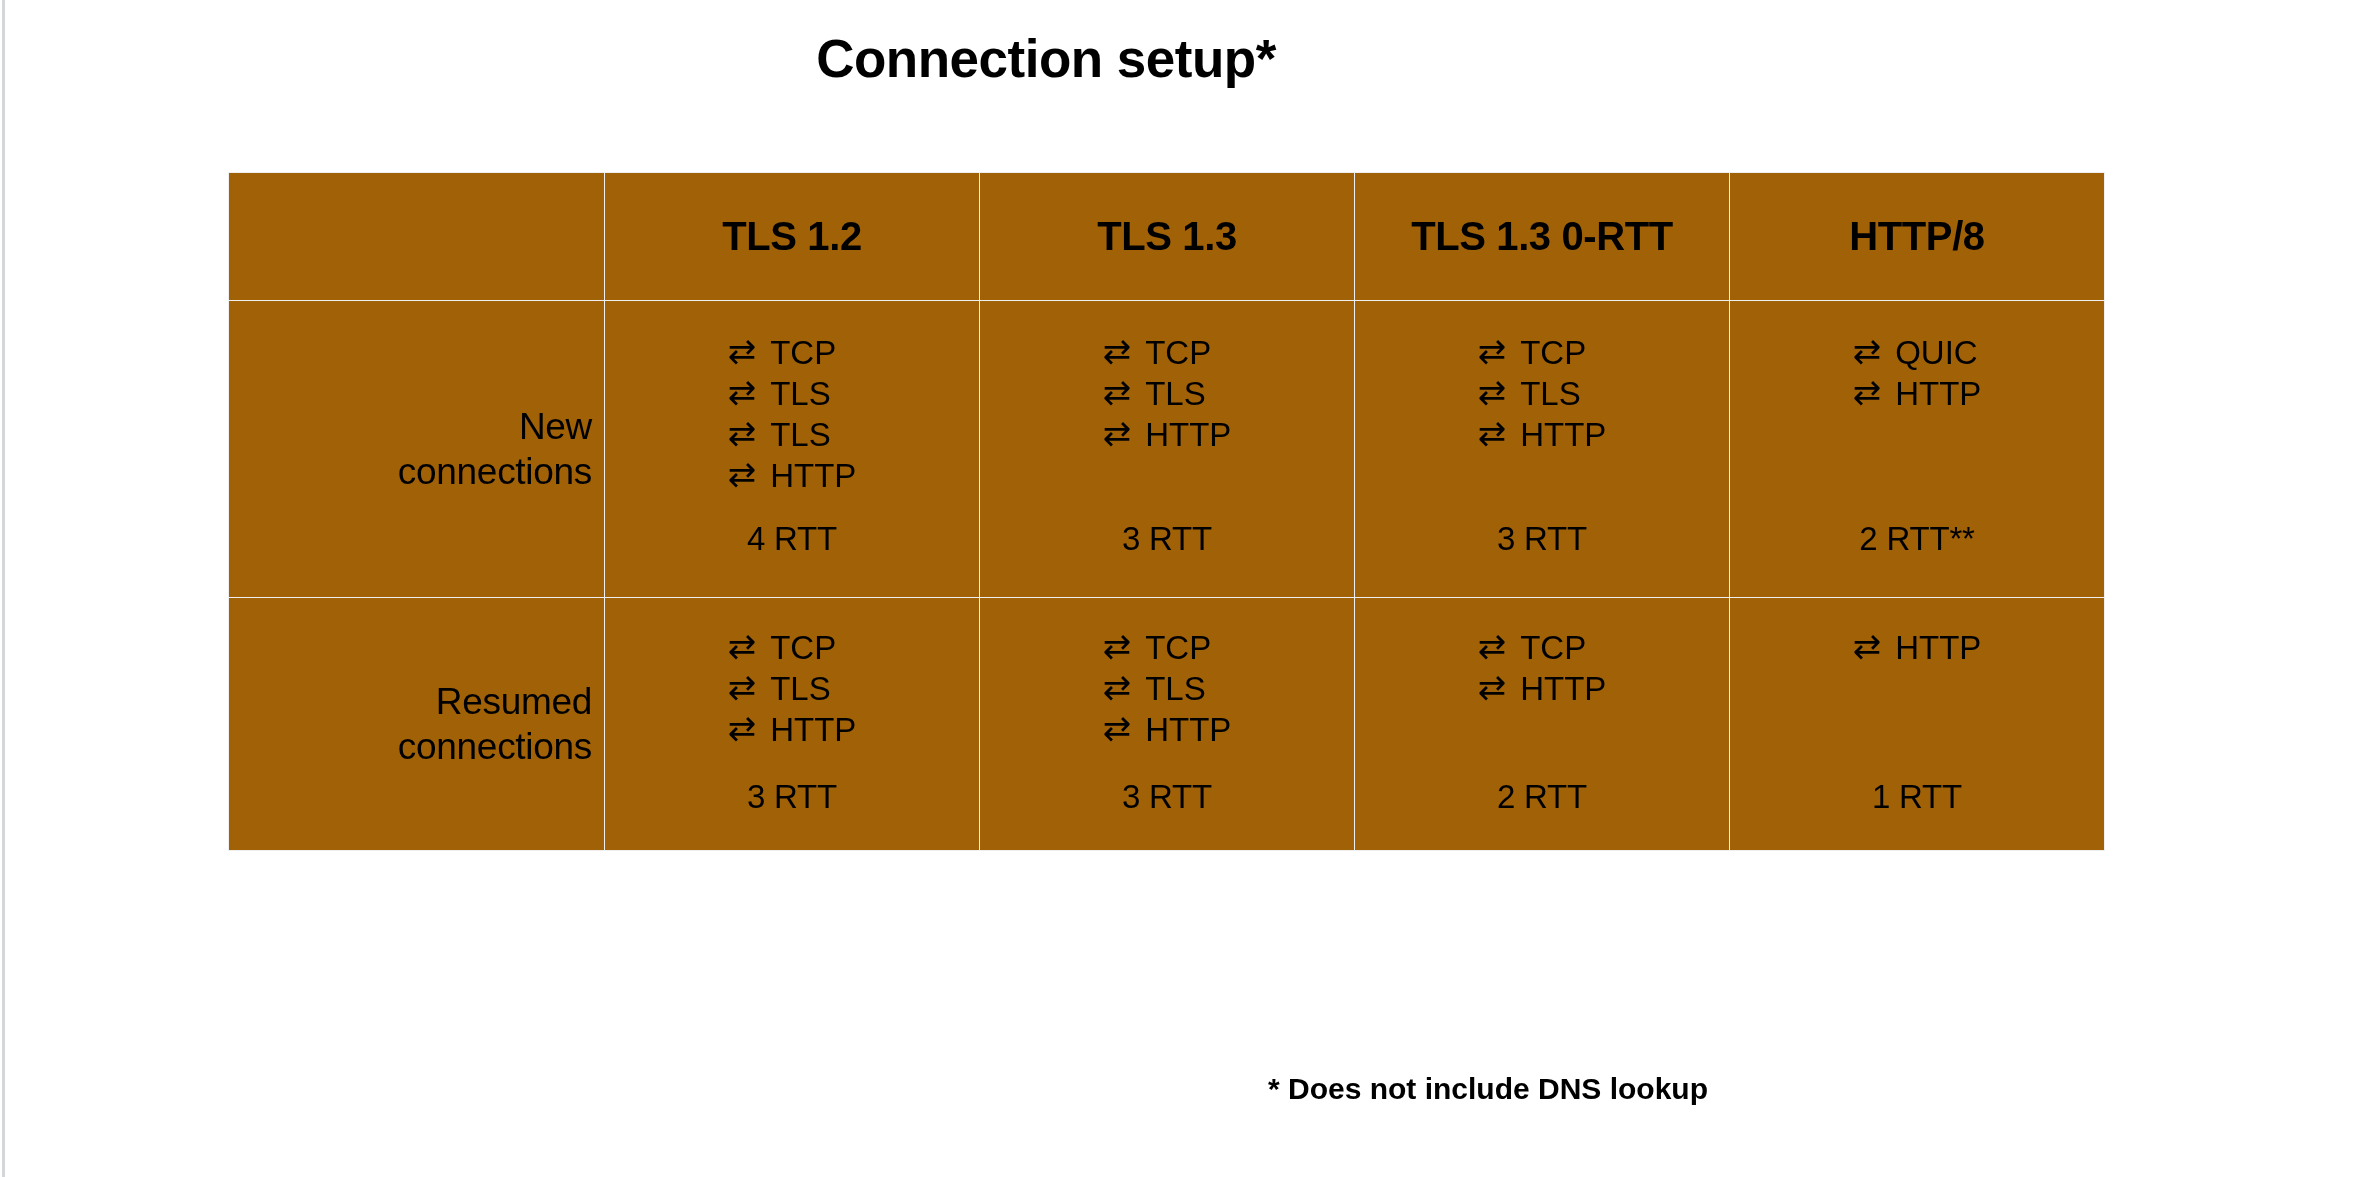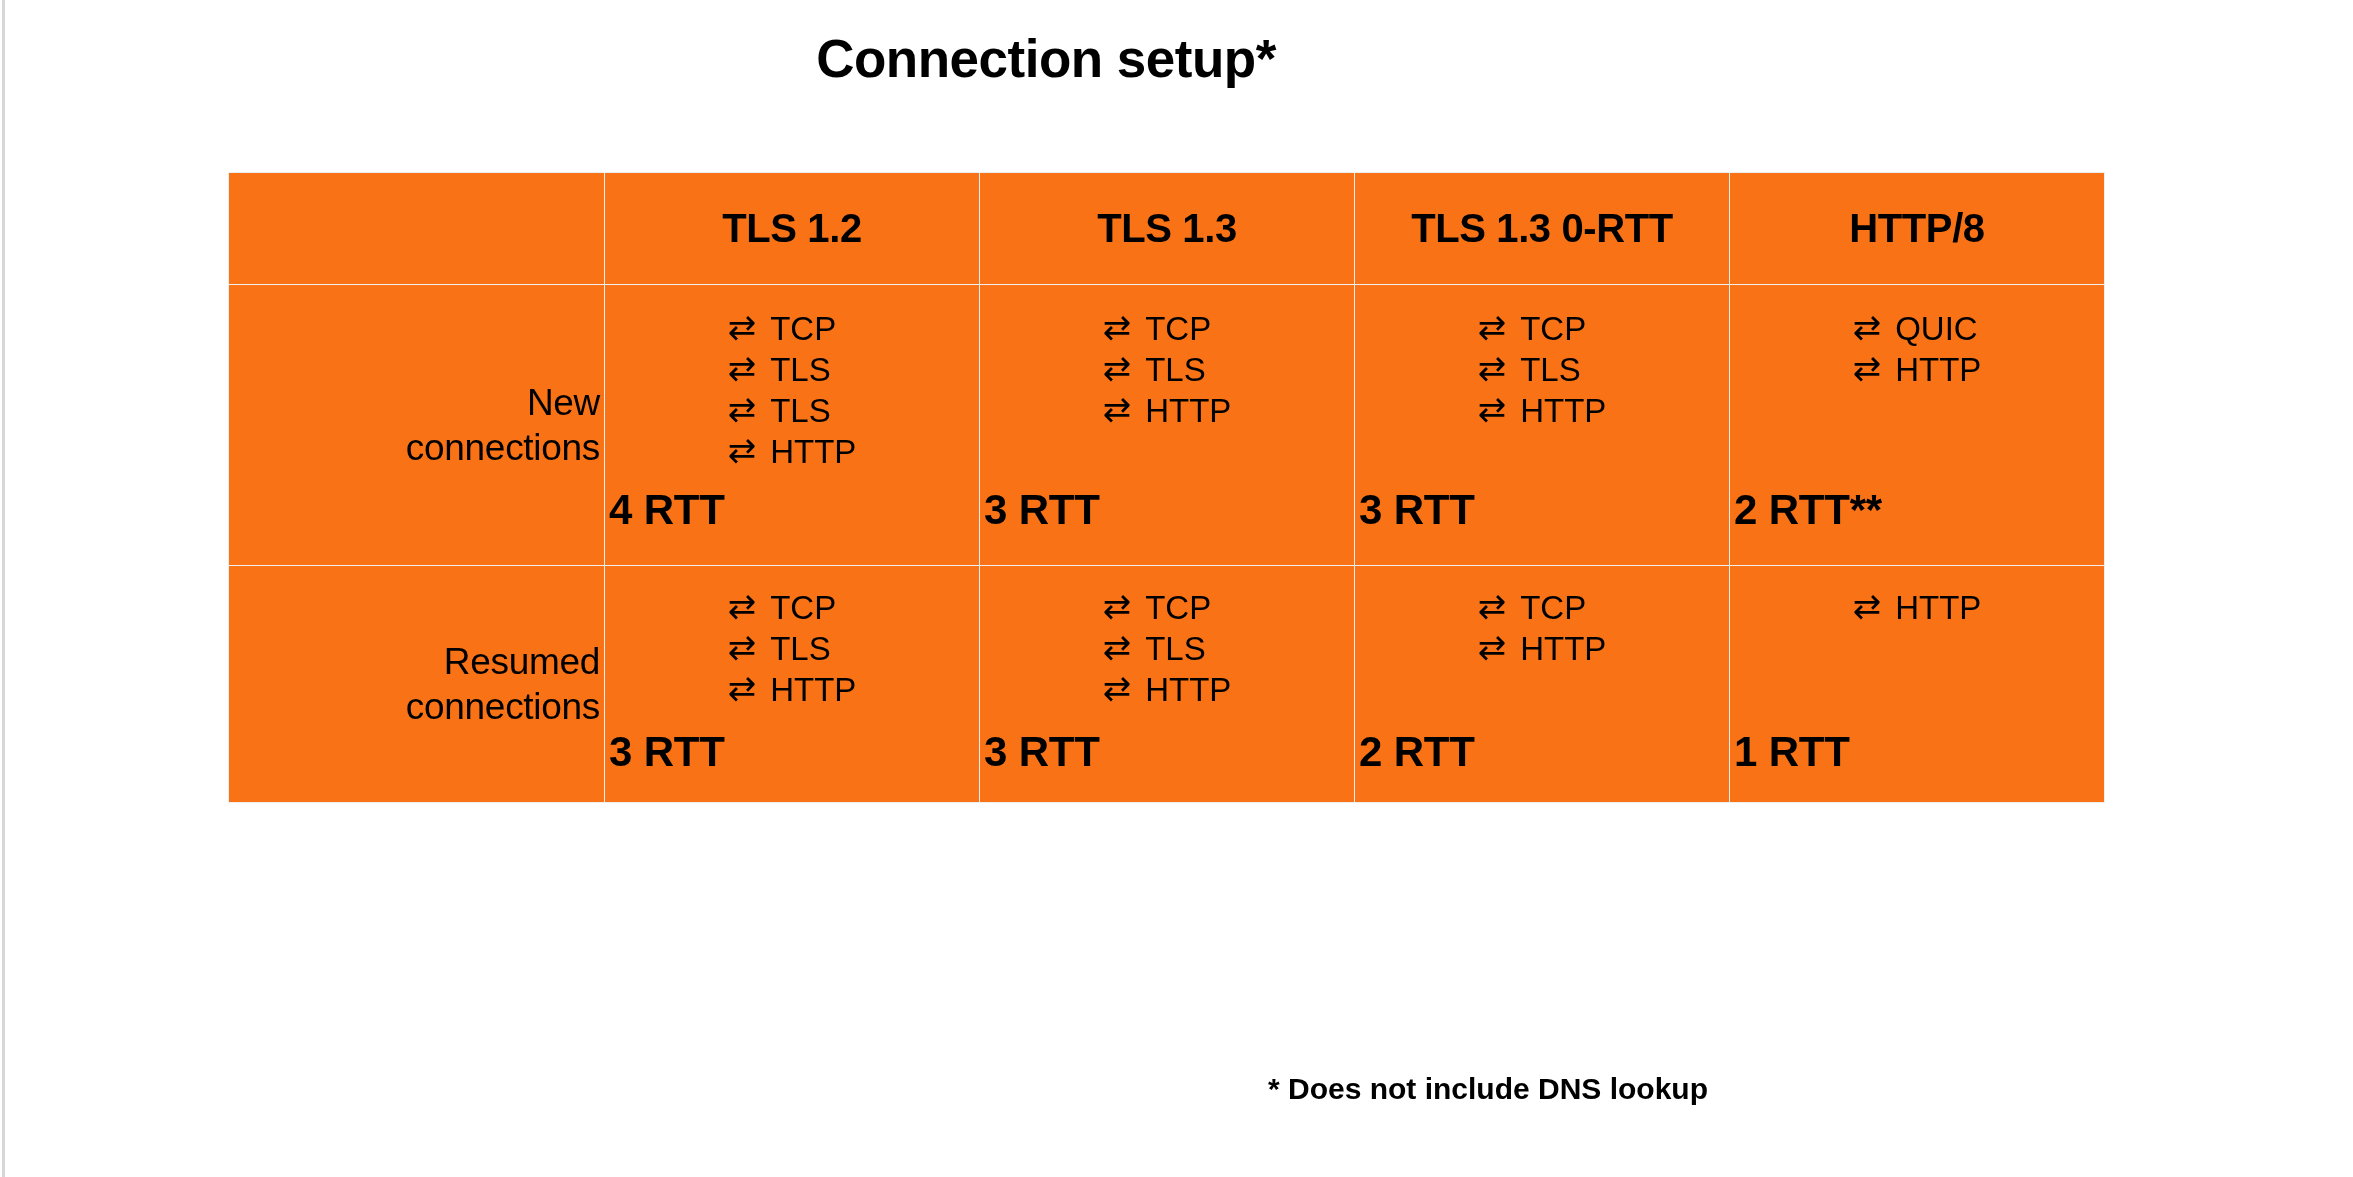--- a/index.html
+++ b/index.html
@@ -39,23 +39,23 @@
   .matrix {
     position: absolute;
     left: 228px;
     top: 172px;
     width: 1876px;
     border-collapse: collapse;
     table-layout: fixed;
   }
   .matrix td, .matrix th {
     border: 1px solid #efefef;
-    padding: 4px;
+    padding: 12px;
     vertical-align: middle;
-    background: #f97316;
+    background: #a16207;
   }
   .col-label { width: 376px; }
   .col-proto { width: 375px; }
 
   .head-row td { height: 103px; }
   .col-header {
     text-align: center;
     font-size: 40px;
     font-weight: bold;
     letter-spacing: -0.4px;
@@ -103,22 +103,23 @@
     line-height: 1;
     margin-right: 14px;
     display: inline-block;
     transform: translateY(-1px);
   }
   .rtt {
     position: absolute;
     left: 0;
     right: 0;
     bottom: 27px;
-    font-size: 42px;
-    font-weight: bold;
+    text-align: center;
+    font-size: 33px;
+    font-weight: normal;
     letter-spacing: -0.2px;
   }
   .row-resumed .rtt { bottom: 22px; }
 
   .footnotes {
     position: absolute;
     left: 1268px;
     top: 1068px;
     font-size: 30px;
     line-height: 1.42;

